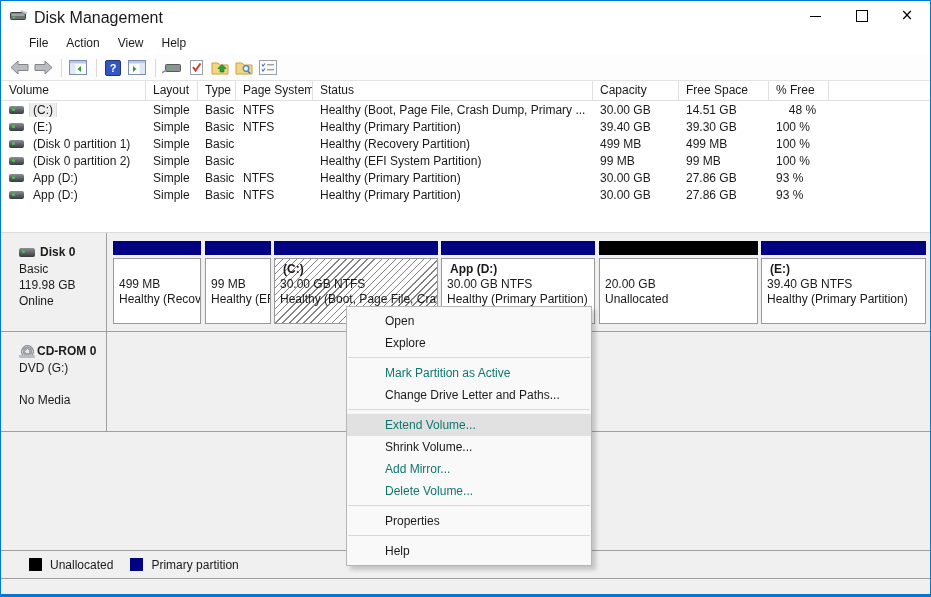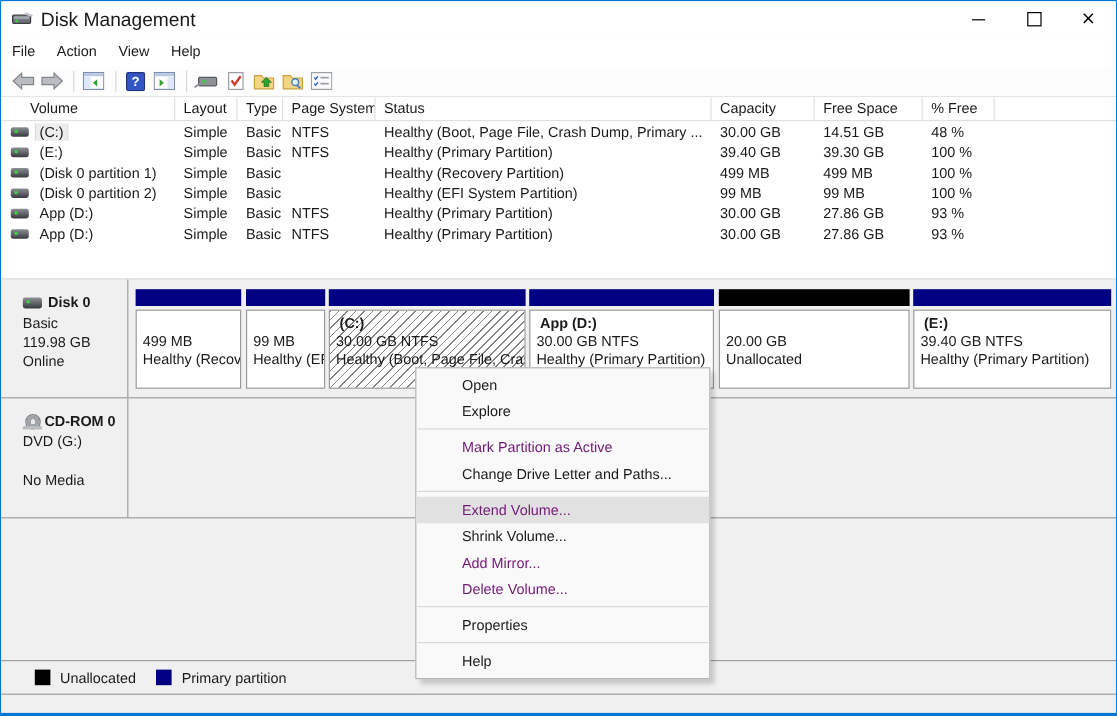--- a/index.html
+++ b/index.html
@@ -15,33 +15,33 @@
   .title { position:absolute; left:33px; top:8px; font-size:16px; }
   .wcbtn { position:absolute; top:0; width:46px; height:30px; text-align:center; }
   .wc-min  { right:92px; }
   .wc-max  { right:46px; }
   .wc-close{ right:0; }
   .wc-min::after { content:''; position:absolute; left:18px; top:15px; width:11px; height:1px; background:#000; }
   .wc-max::after { content:''; position:absolute; left:18px; top:9px; width:10px; height:10px; border:1px solid #000; }
   .wc-close { font-size:15px; line-height:28px; color:#000; font-family:"DejaVu Sans", sans-serif; }
 
   
-  .menubar { position:absolute; left:0; top:30px; width:100%; height:24px; background:#fff; padding-left:0; display:flex; align-items:center; }
+  .menubar { position:absolute; left:0; top:30px; width:100%; height:24px; background:#fff; padding-left:19px; display:flex; align-items:center; }
   .mb-item { padding:3px 9px; }
 
   
   .toolbar { position:absolute; left:0; top:54px; width:100%; height:26px; background:#fdfdfd; border-bottom:1px solid #e4e4e4; display:flex; align-items:center; padding-left:7px; }
   .tbi { width:22px; height:20px; margin-right:2px; display:flex; align-items:center; justify-content:center; }
   .tbsep { width:1px; height:18px; background:#d9d9d9; margin:0 5px; }
 
   
   .list { position:absolute; left:0; top:80px; width:100%; height:151px; background:#ffffff; }
   .lheader { display:flex; height:20px; border-bottom:1px solid #e0e0e0; background:#fff; }
   .hcell { flex:0 0 auto; border-right:1px solid #e0e0e0; padding:2px 0 0 7px; overflow:hidden; white-space:nowrap; }
-  .hcell:first-child { padding-left:24px; }
+  .hcell:first-child { padding-left:8px; }
   .trow { display:flex; height:17px; align-items:center; }
   .tcell { flex:0 0 auto; overflow:hidden; white-space:nowrap; padding-left:7px; }
   .tcell.vol { display:flex; align-items:center; padding-left:8px; }
   .vol-label { margin-left:6px; padding:0 3px; }
   .vol-label.sel { background:#ededed; outline:1px solid #dcdcdc; }
 
   .hdd-ico { display:inline-block; width:15px; height:8px; border-radius:2px;
              background:linear-gradient(#8d9196,#36393d); position:relative; flex:0 0 auto; }
   .hdd-ico::after { content:''; position:absolute; left:3px; top:2px; width:3px; height:3px; border-radius:50%; background:#41c94a; }
 
@@ -71,21 +71,21 @@
 
   
   .legendbar { position:absolute; left:0; top:317px; width:100%; height:29px; border-top:1px solid #9f9f9f; border-bottom:1px solid #9f9f9f; display:flex; align-items:center; padding-left:28px; }
   .lg-item { display:flex; align-items:center; margin-right:17px; }
   .lg-swatch { width:13px; height:13px; margin-right:8px; }
 
   
   .ctxmenu { position:absolute; left:345px; top:305px; width:246px; background:#f9f9f9; border:1px solid #b5b5b5;
              box-shadow:4px 4px 4px rgba(0,0,0,0.18); padding:3px 0; z-index:20; }
   .mitem { height:22px; line-height:22px; padding-left:38px; white-space:nowrap; overflow:hidden; }
-  .mitem.dis { color:#701a75; }
+  .mitem.dis { color:#0f766e; }
   .mitem.hl { background:#e1e1e1; }
   .msep { border-top:1px solid #d8d8d8; margin:3px 1px 4px 1px; }
 </style>
 </head>
 <body>
 
 <div class="win">
 
   <div class="titlebar">
     <svg class="app-icon" viewBox="0 0 18 12">
@@ -197,21 +197,21 @@
           <div class="tcell vol" style="width: 145px;">
             <span class="hdd-ico"></span>
             <span class="vol-label sel">(C:)</span>
           </div>
           <div class="tcell" style="width: 52px;">Simple</div>
           <div class="tcell" style="width: 38px;">Basic</div>
           <div class="tcell" style="width: 77px;">NTFS</div>
           <div class="tcell" style="width: 280px;">Healthy (Boot, Page File, Crash Dump, Primary ...</div>
           <div class="tcell" style="width: 86px;">30.00 GB</div>
           <div class="tcell" style="width: 90px;">14.51 GB</div>
-          <div class="tcell" style="width: 60px;">48 %</div>
+          <div class="tcell" style="width: 60px; text-align: center;">48 %</div>
           <div class="tcell" style="width: 103px;"></div>
         </div>
         <div class="trow">
           <div class="tcell vol" style="width: 145px;">
             <span class="hdd-ico"></span>
             <span class="vol-label">(E:)</span>
           </div>
           <div class="tcell" style="width: 52px;">Simple</div>
           <div class="tcell" style="width: 38px;">Basic</div>
           <div class="tcell" style="width: 77px;">NTFS</div>

